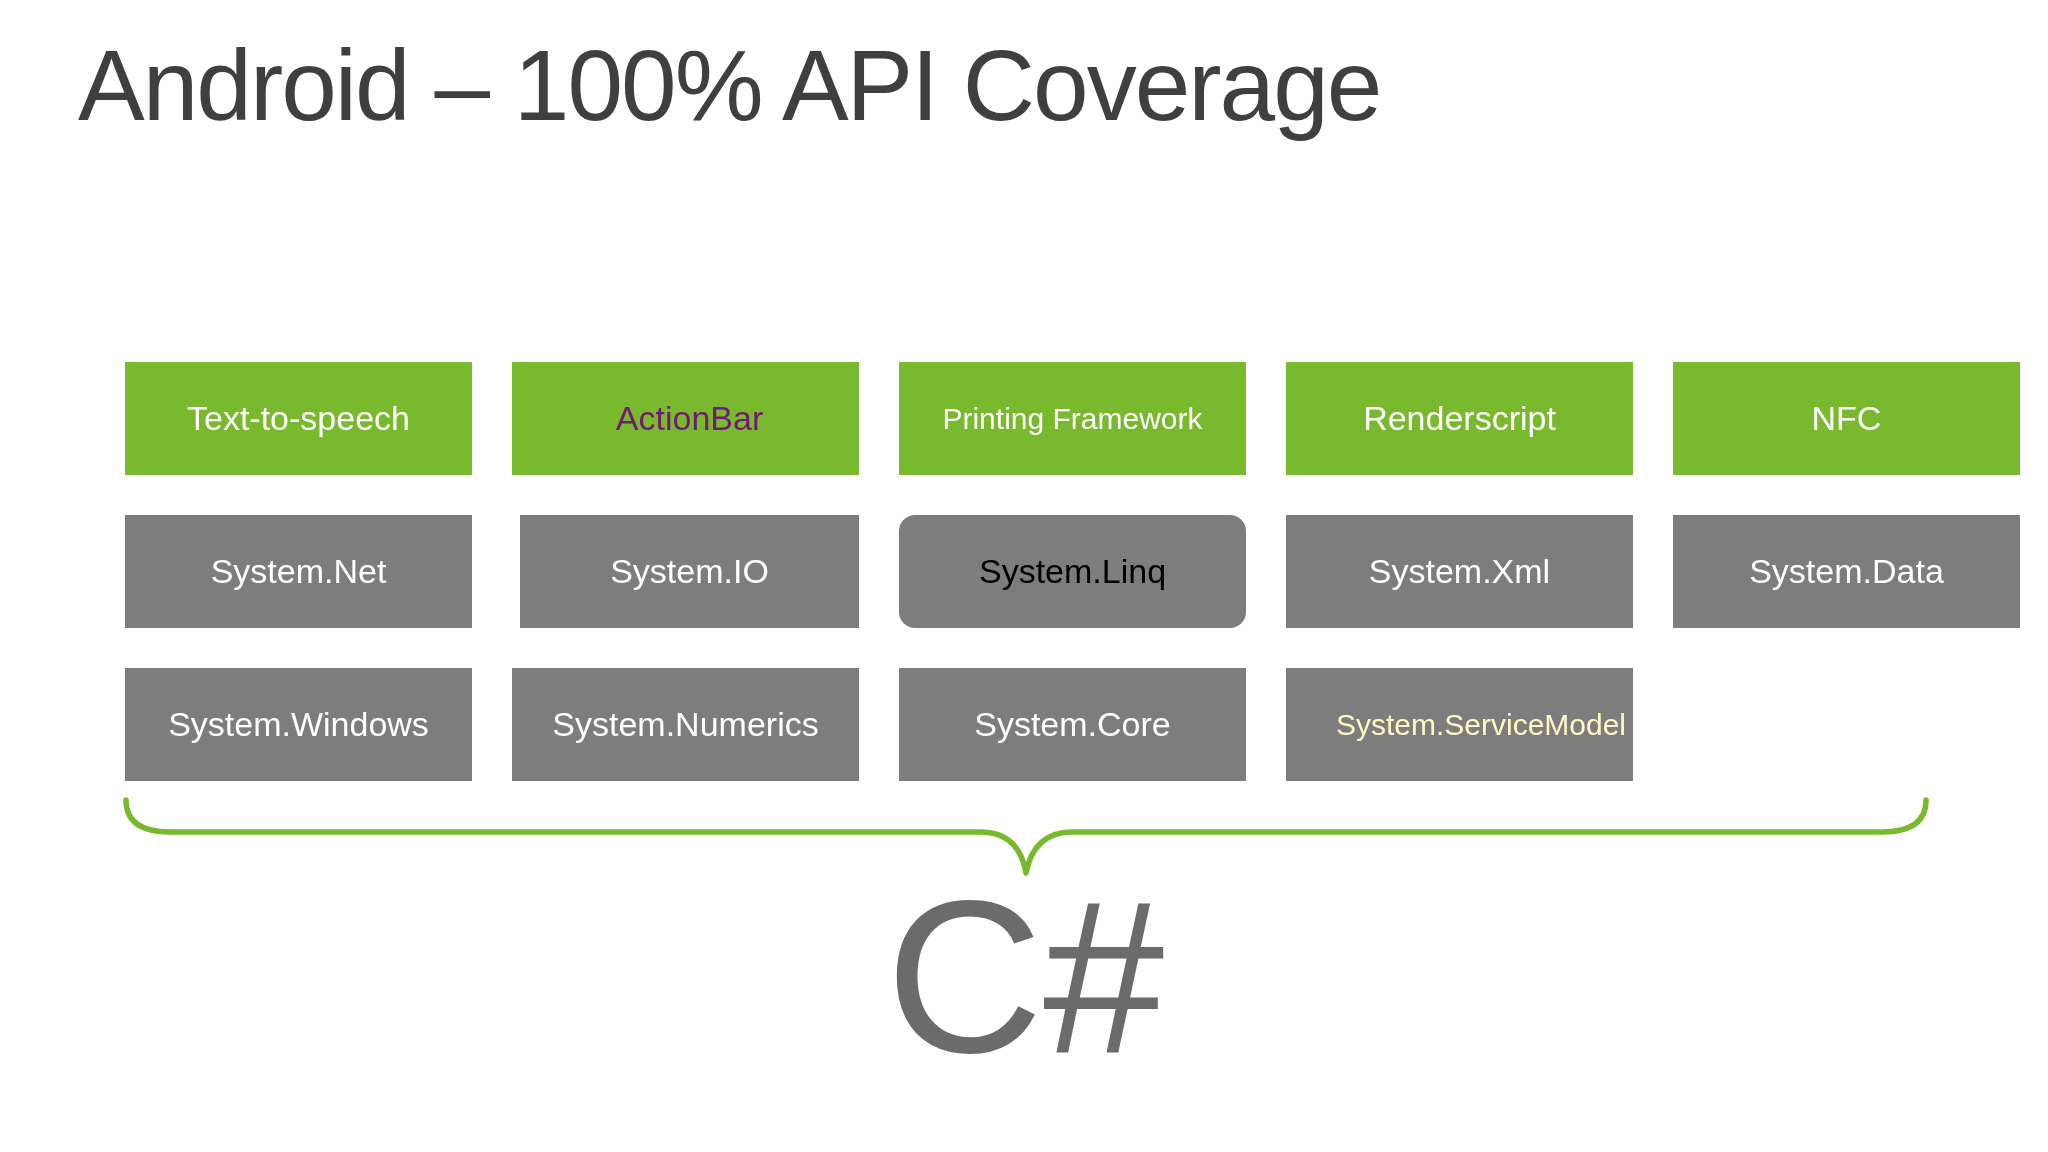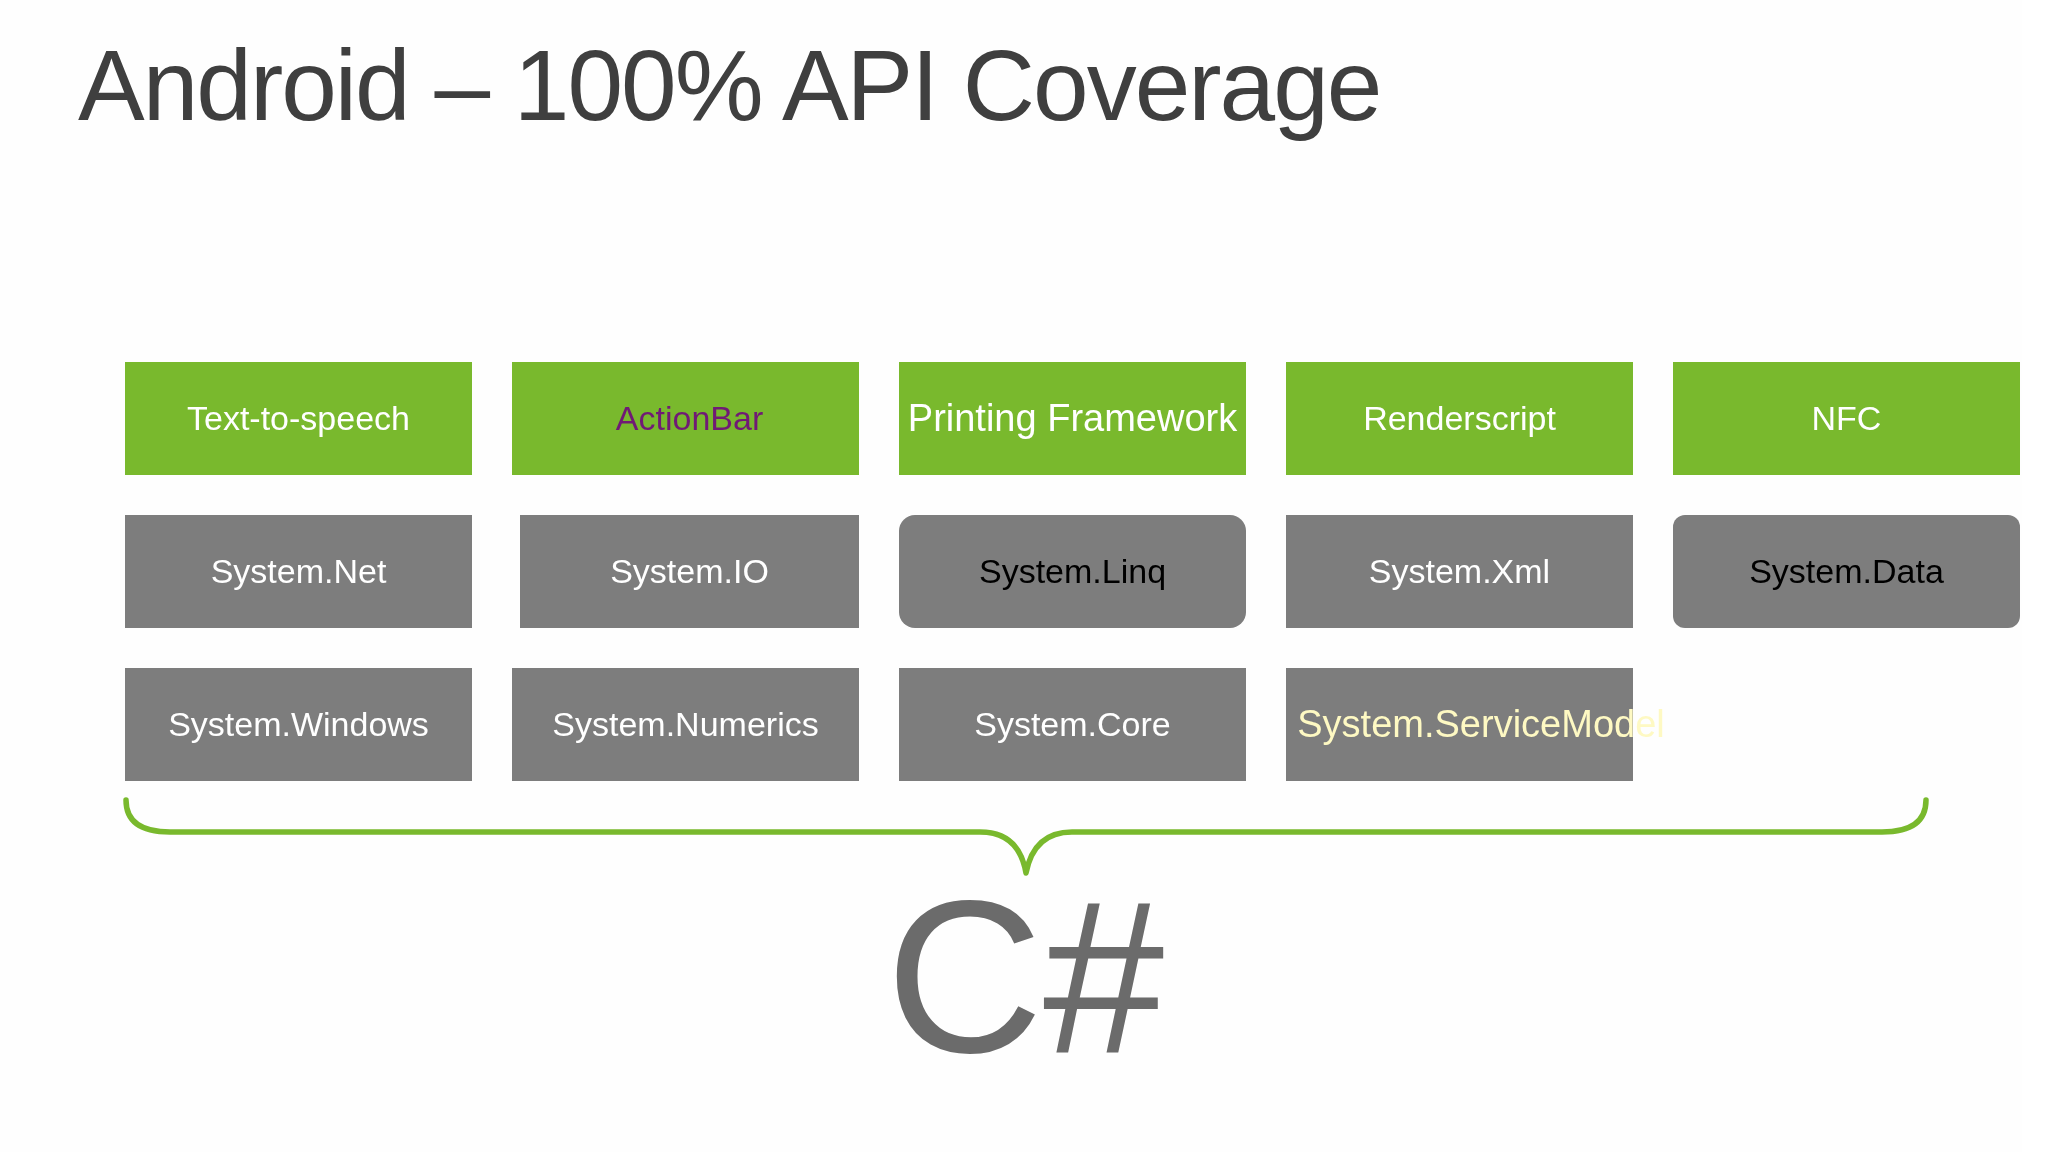--- a/index.html
+++ b/index.html
@@ -43,21 +43,21 @@
     align-items: center;
     justify-content: center;
     color: #ffffff;
     font-size: 34px;
     font-weight: 300;
     text-align: center;
     white-space: nowrap;
   }
   .box.green { background: var(--green, #79b92d); }
   .box.gray  { background: var(--gray, #7d7d7d); }
-  .box.autofit { font-size: 38px; }
+  .box.autofit { font-size: 30px; }
   .brace-svg {
     position: absolute;
     left: 122px;
     top: 797px;
     width: 1808px;
     height: 82px;
   }
   .brace-path {
     fill: none;
     stroke-width: 5.5;
@@ -86,21 +86,21 @@
   <div class="api-grid" id="api-grid">
       <div class="box green" style="color: rgb(255, 255, 255);">Text-to-speech</div>
       <div class="box green" style="color: #701a75; padding-left: 8px;">ActionBar</div>
       <div class="box green autofit" style="color: rgb(255, 255, 255);">Printing Framework</div>
       <div class="box green" style="color: rgb(255, 255, 255);">Renderscript</div>
       <div class="box green" style="color: rgb(255, 255, 255);">NFC</div>
       <div class="box gray" style="color: rgb(255, 255, 255);">System.Net</div>
       <div class="box gray" style="color: rgb(255, 255, 255); margin-left: 8px;">System.IO</div>
       <div class="box gray" style="color: #000000; border-radius: 16px;">System.Linq</div>
       <div class="box gray" style="color: rgb(255, 255, 255);">System.Xml</div>
-      <div class="box gray" style="color: #000000; border-radius: 12px;">System.Data</div>
+      <div class="box gray" style="color: #ffffff;">System.Data</div>
       <div class="box gray" style="color: rgb(255, 255, 255);">System.Windows</div>
       <div class="box gray" style="color: rgb(255, 255, 255);">System.Numerics</div>
       <div class="box gray" style="color: rgb(255, 255, 255);">System.Core</div>
       <div class="box gray autofit" style="color: #fef9c3; padding-left: 43px;">System.ServiceModel</div>
     </div>
 
   <svg class="brace-svg" viewBox="0 0 1808 82" preserveAspectRatio="none">
     <path class="brace-path" d="M 4 3
              C 4 24 18 35 48 35
              L 858 35

